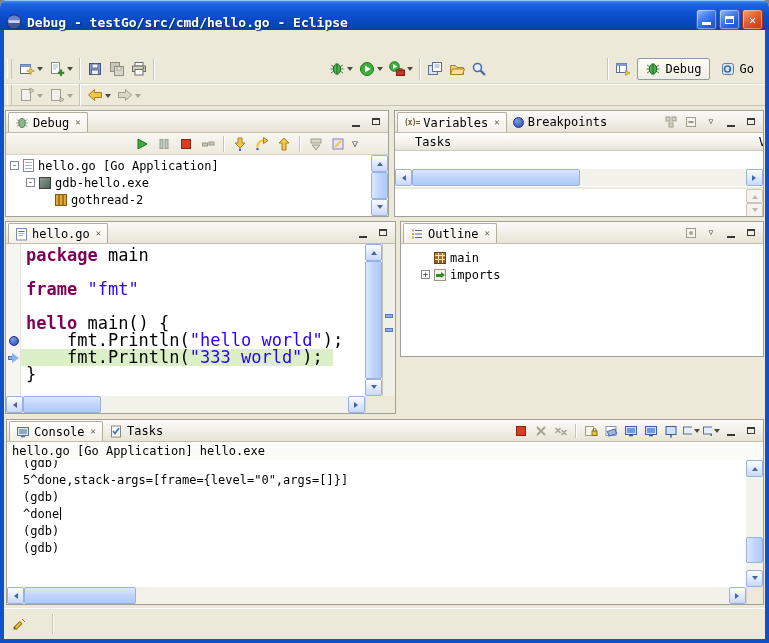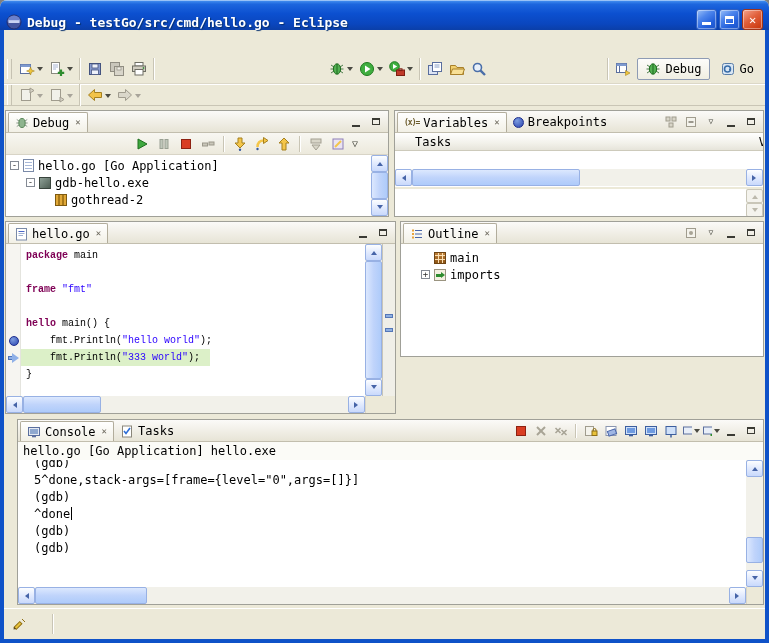--- a/index.html
+++ b/index.html
@@ -112,21 +112,21 @@
     background:linear-gradient(#FFFFFF,#F2F1EA 60%,#E6E4DA);border-bottom:1px solid #CDCABB;
     display:flex;align-items:center;padding-left:20px;box-sizing:border-box;}
   .colhdr .col-val{position:absolute;right:-3px;top:2px;}
   .vars-tree{position:absolute;left:0;right:0;top:40px;height:18px;background:#fff;}
   .vars-sash{position:absolute;left:0;right:0;top:75px;height:3px;background:#ECE9D8;border-top:1px solid #fff;border-bottom:1px solid #C9C5B5;}
   .vars-detail{position:absolute;left:0;right:17px;top:78px;bottom:0;background:#fff;}
 
   
   .editor-body{position:absolute;left:0;right:30px;top:22px;bottom:17px;overflow:hidden;padding-top:3px;
     background:linear-gradient(90deg,#F6F5F1 0,#F6F5F1 14px,#E4E4DE 14px,#E4E4DE 15px,#fff 15px);}
-  .code-row{height:17px;display:flex;align-items:center;white-space:pre;font-size:10px;line-height:17px;font-family:Liberation Mono, monospace;}
+  .code-row{height:17px;display:flex;align-items:center;white-space:pre;font-size:17px;line-height:17px;}
   .code-margin{width:15px;flex:none;display:flex;align-items:center;justify-content:center;}
   .code-text{padding-left:5px;}
   .code-row.current .code-text{background:var(--current-line-bg,#DCF0C8);padding-right:10px;}
   .tok-keyword{color:var(--keyword,#7F0055);font-weight:bold;}
   .tok-string{color:var(--string,#2A00FF);}
   .tok-plain{color:#000;}
   .bp-dot{width:8px;height:8px;border-radius:50%;background:radial-gradient(circle at 35% 30%,#7E9EE0,#2A44B0);border:1px solid #1E2E8E;}
   .ip-arrow{position:relative;width:12px;height:10px;}
   .ip-arrow::before{content:"";position:absolute;left:0;top:3px;width:5px;height:4px;background:#8FB0E8;border:1px solid #4E74B8;border-right:none;box-sizing:border-box;}
   .ip-arrow::after{content:"";position:absolute;left:4px;top:0;border-top:5px solid transparent;border-bottom:5px solid transparent;border-left:7px solid #8FB0E8;}
@@ -669,21 +669,21 @@
           <div class="tree-row" style="padding-left: 4px;">
             <span class="expander">+</span>
             <span class="ti imports-icon"></span>
             <span class="tree-label">imports</span>
           </div>
         </div>
     </div>
 
     <div class="sash" style="left:1px;top:308px;right:1px;height:5px;"></div>
 
-    <div class="view" style="left:13px;top:313px;right:1px;height:186px;">
+    <div class="view" style="left:2px;top:313px;right:1px;height:186px;">
       <div class="view-header">
         <div class="vtab active">
           <span class="icn" style="width:14px;height:14px;">
               <svg width="14" height="14">
                 <rect x="1.5" y="2.5" width="11" height="8" fill="#E4E9F2" stroke="#5A6E9E"></rect>
                 <rect x="3" y="4" width="8" height="5" fill="#8FA8CF"></rect>
                 <rect x="5" y="10.5" width="4" height="1.8" fill="#5A6E9E"></rect>
               </svg>
             </span>
           <span>Console</span>

